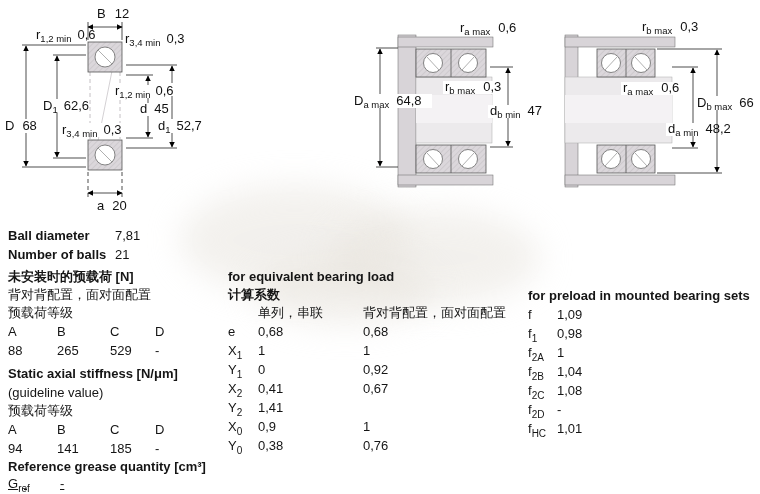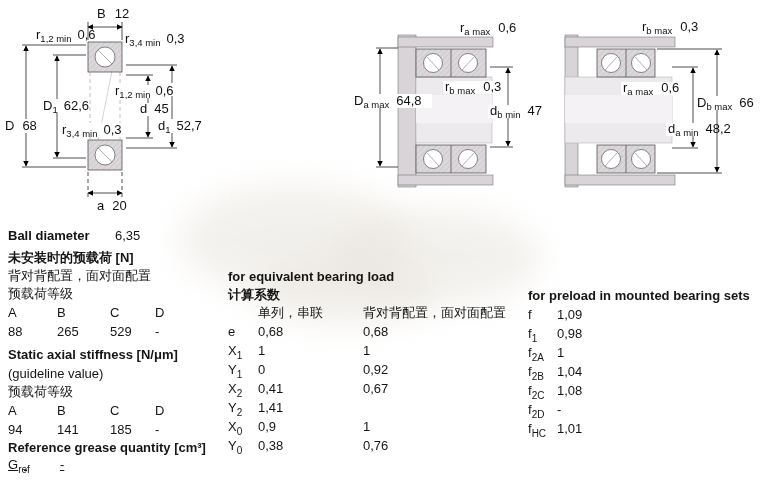--- a/index.html
+++ b/index.html
@@ -200,21 +200,25 @@
   </g>
   <text x="82" y="16"><tspan>r</tspan><tspan class="sublab" dy="3">b max</tspan><tspan dy="-3" dx="8">0,3</tspan></text>
   <text x="63" y="77"><tspan>r</tspan><tspan class="sublab" dy="3">a max</tspan><tspan dy="-3" dx="8">0,6</tspan></text>
   <text x="137" y="92"><tspan>D</tspan><tspan class="sublab" dy="3">b max</tspan><tspan dy="-3" dx="7">66</tspan></text>
   <text x="108" y="118"><tspan>d</tspan><tspan class="sublab" dy="3">a min</tspan><tspan dy="-3" dx="7">48,2</tspan></text>
 </svg>
 
 <div class="col col-left">
   <div class="row2">
     <span class="b">Ball diameter</span>
-    <span>6,35</span>
+    <span>7,81</span>
+  </div>
+  <div class="row2">
+    <span class="b">Number of balls</span>
+    <span>21</span>
   </div>
   <div class="gap4"></div>
   <div class="b zh">未安装时的预载荷 [N]</div>
   <div class="zh">背对背配置，面对面配置</div>
   <div class="zh">预载荷等级</div>
   <div class="row4">
     <span>A</span>
     <span>B</span>
     <span>C</span>
     <span>D</span>

